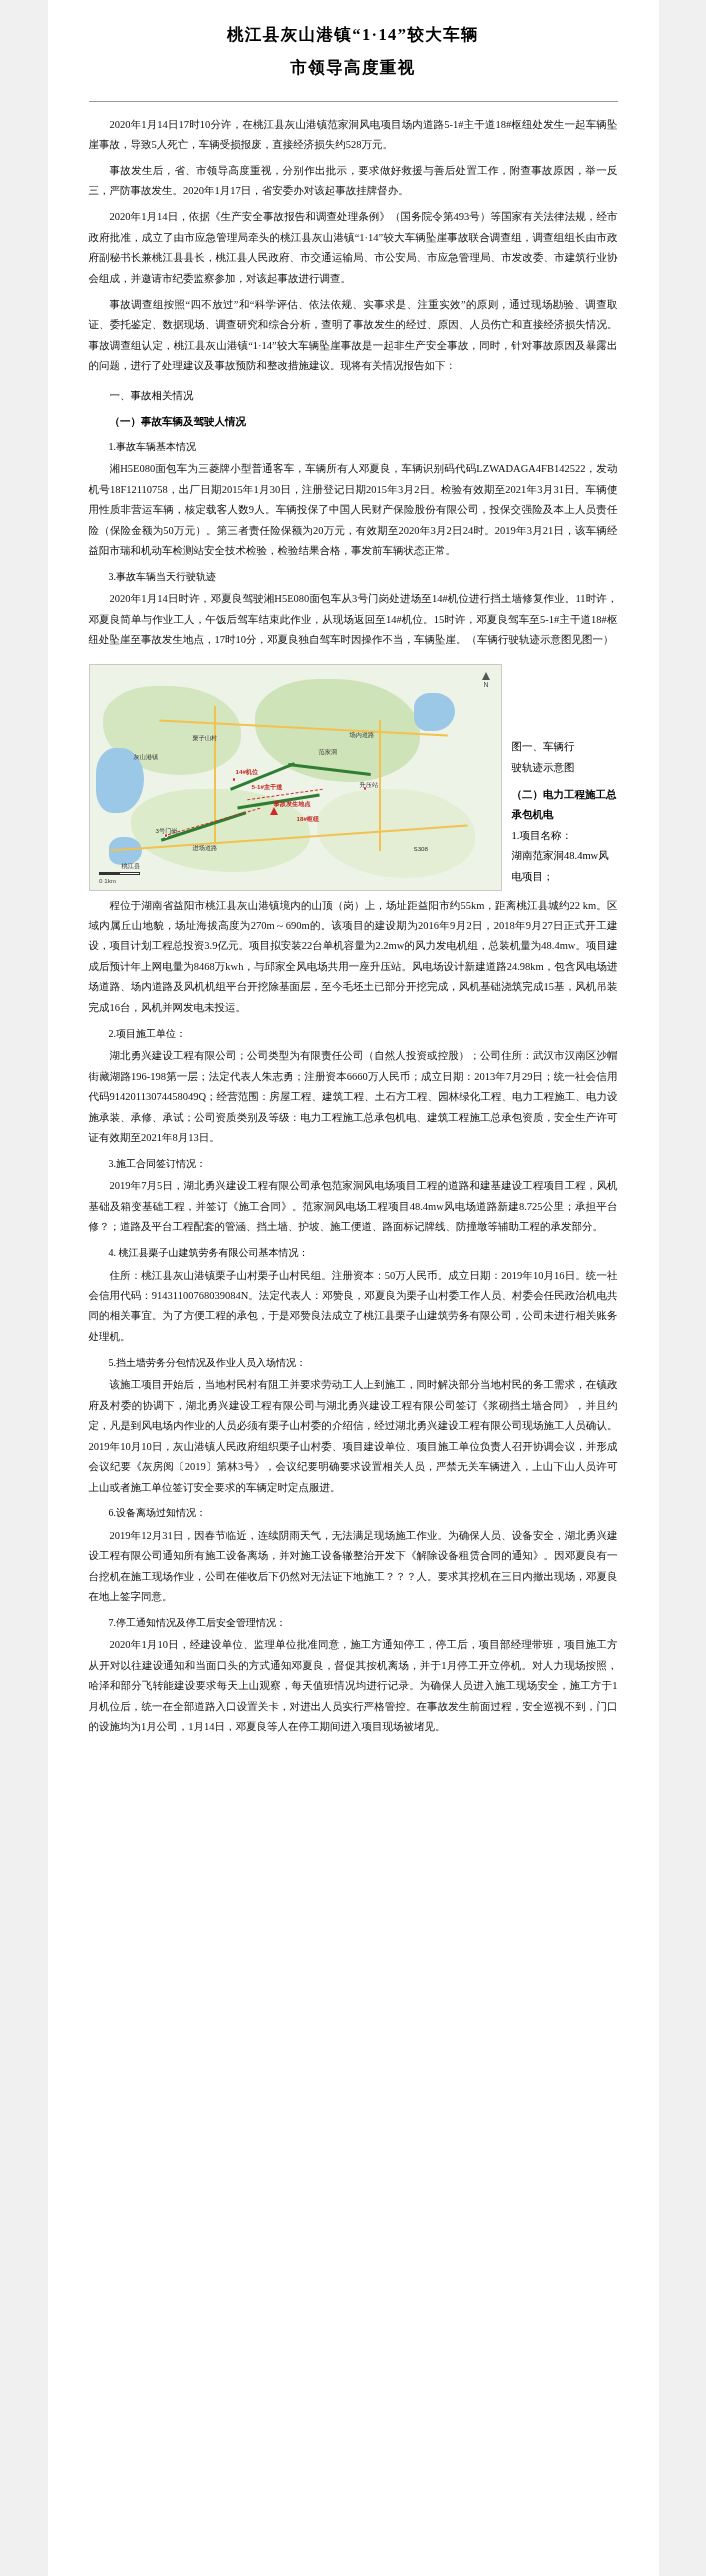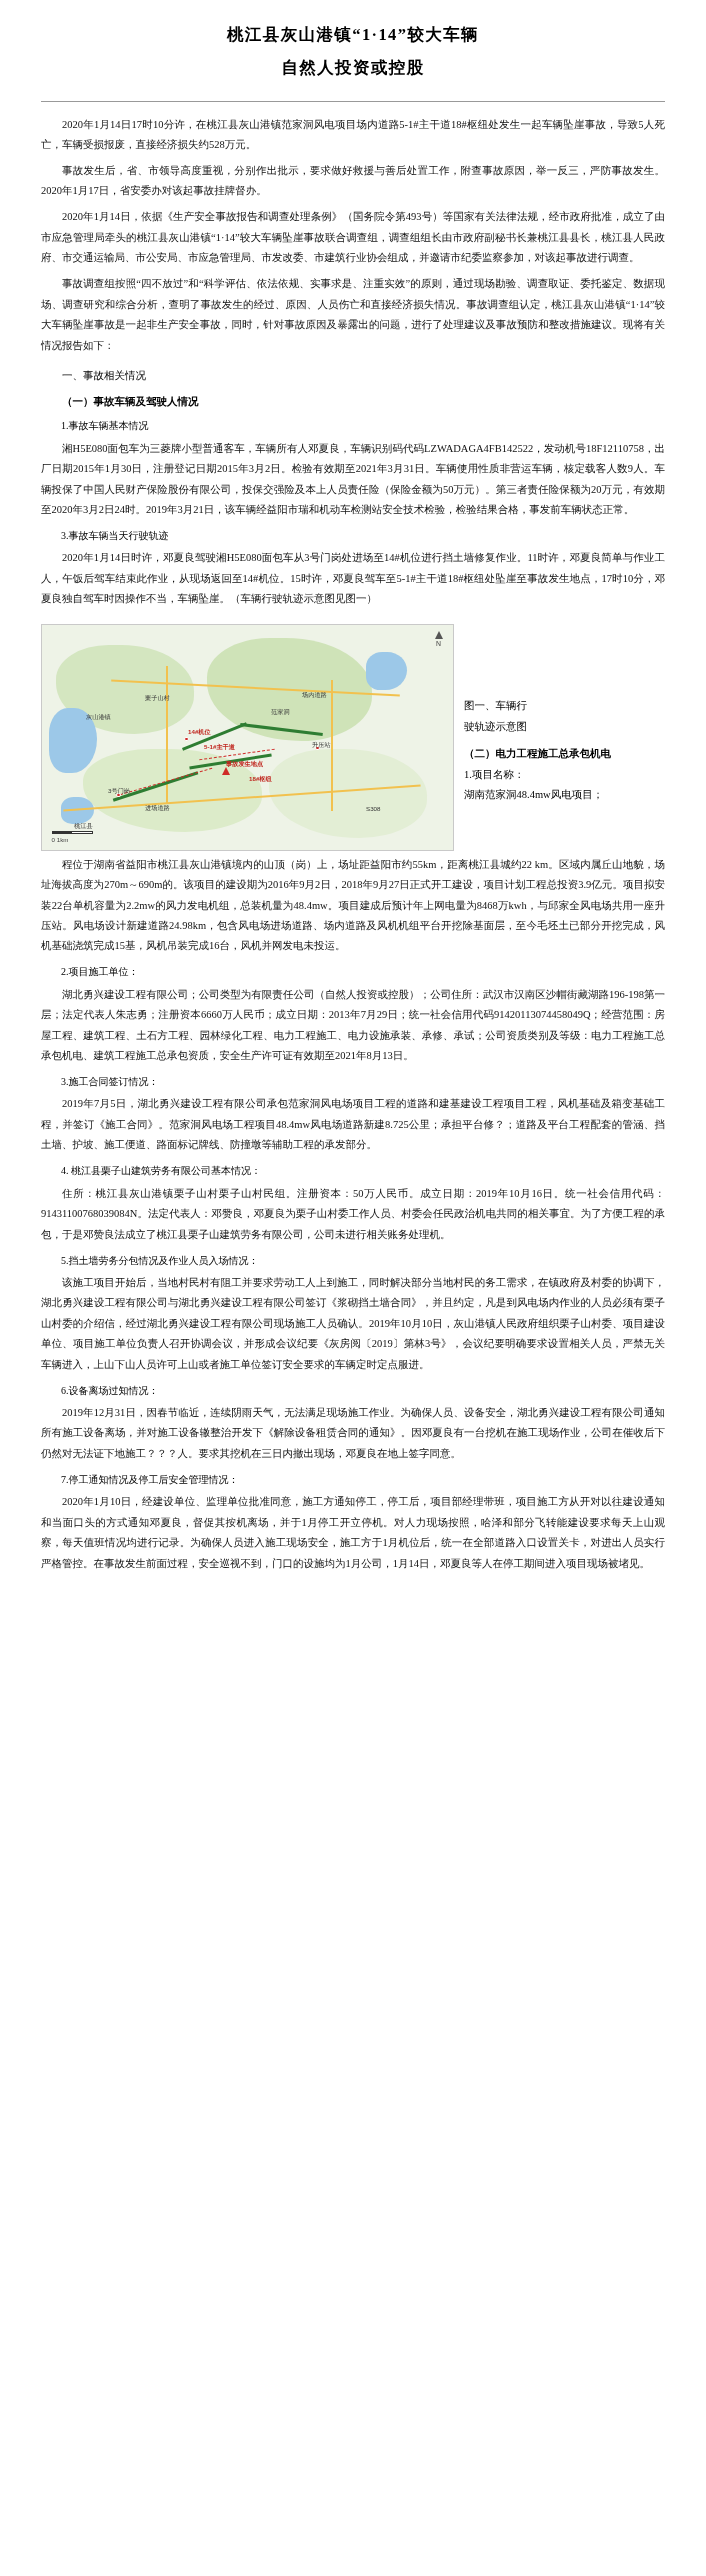--- a/index.html
+++ b/index.html
@@ -3,21 +3,21 @@
 <meta charset="utf-8">
 <style>
   * { box-sizing: border-box; }
   body {
     margin: 0;
     padding: 0;
     background: #f0f0f0;
     font-family: "Liberation Serif", "DejaVu Serif", serif;
   }
   .page {
-    width: 706px;
+    width: 611px;
     min-height: 2576px;
     margin: 0 auto;
     background: #ffffff;
     padding: 15px 41px 27.5px 41px;
     position: relative;
   }
   .doc-title {
     text-align: center;
     font-size: 16.5px;
     font-weight: bold;
@@ -171,21 +171,21 @@
     font-weight: bold;
     margin-top: 6.9px;
   }
 </style>
 </head>
 <body>
 
 <div class="page">
 
   <h1 class="doc-title">桃江县灰山港镇“1·14”较大车辆</h1>
-  <h1 class="doc-title2">自然人投资或控股</h1>
+  <h1 class="doc-title2">市领导高度重视</h1>
 
   <hr class="rule">
 
   <p class="para">2020年1月14日17时10分许，在桃江县灰山港镇范家洞风电项目场内道路5-1#主干道18#枢纽处发生一起车辆坠崖事故，导致5人死亡，车辆受损报废，直接经济损失约528万元。</p>
   <p class="para">事故发生后，省、市领导高度重视，分别作出批示，要求做好救援与善后处置工作，附查事故原因，举一反三，严防事故发生。2020年1月17日，省安委办对该起事故挂牌督办。</p>
   <p class="para">2020年1月14日，依据《生产安全事故报告和调查处理条例》（国务院令第493号）等国家有关法律法规，经市政府批准，成立了由市应急管理局牵头的桃江县灰山港镇“1·14”较大车辆坠崖事故联合调查组，调查组组长由市政府副秘书长兼桃江县县长，桃江县人民政府、市交通运输局、市公安局、市应急管理局、市发改委、市建筑行业协会组成，并邀请市纪委监察参加，对该起事故进行调查。</p>
   <p class="para">事故调查组按照“四不放过”和“科学评估、依法依规、实事求是、注重实效”的原则，通过现场勘验、调查取证、委托鉴定、数据现场、调查研究和综合分析，查明了事故发生的经过、原因、人员伤亡和直接经济损失情况。事故调查组认定，桃江县灰山港镇“1·14”较大车辆坠崖事故是一起非生产安全事故，同时，针对事故原因及暴露出的问题，进行了处理建议及事故预防和整改措施建议。现将有关情况报告如下：</p>
 
   <div class="sec-h1">一、事故相关情况</div>
   <div class="sec-h2">（一）事故车辆及驾驶人情况</div>

